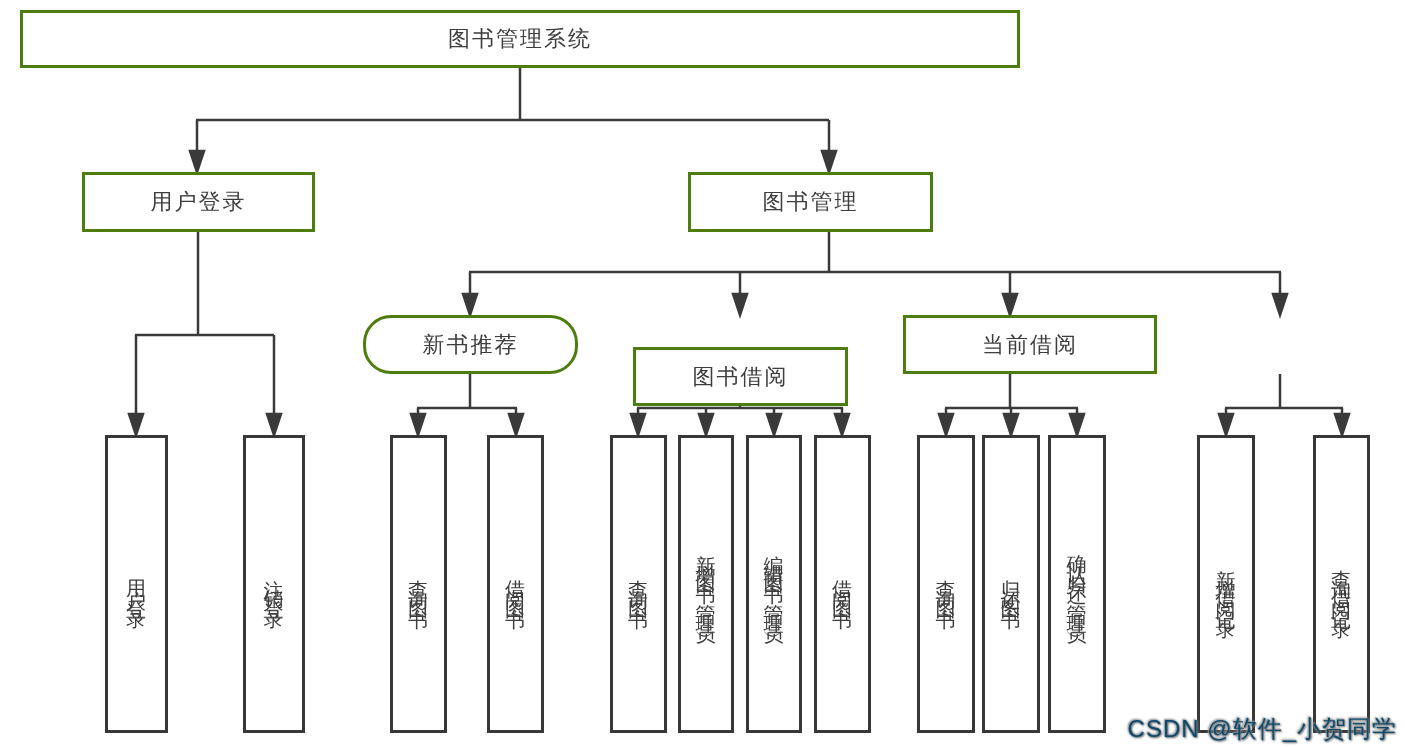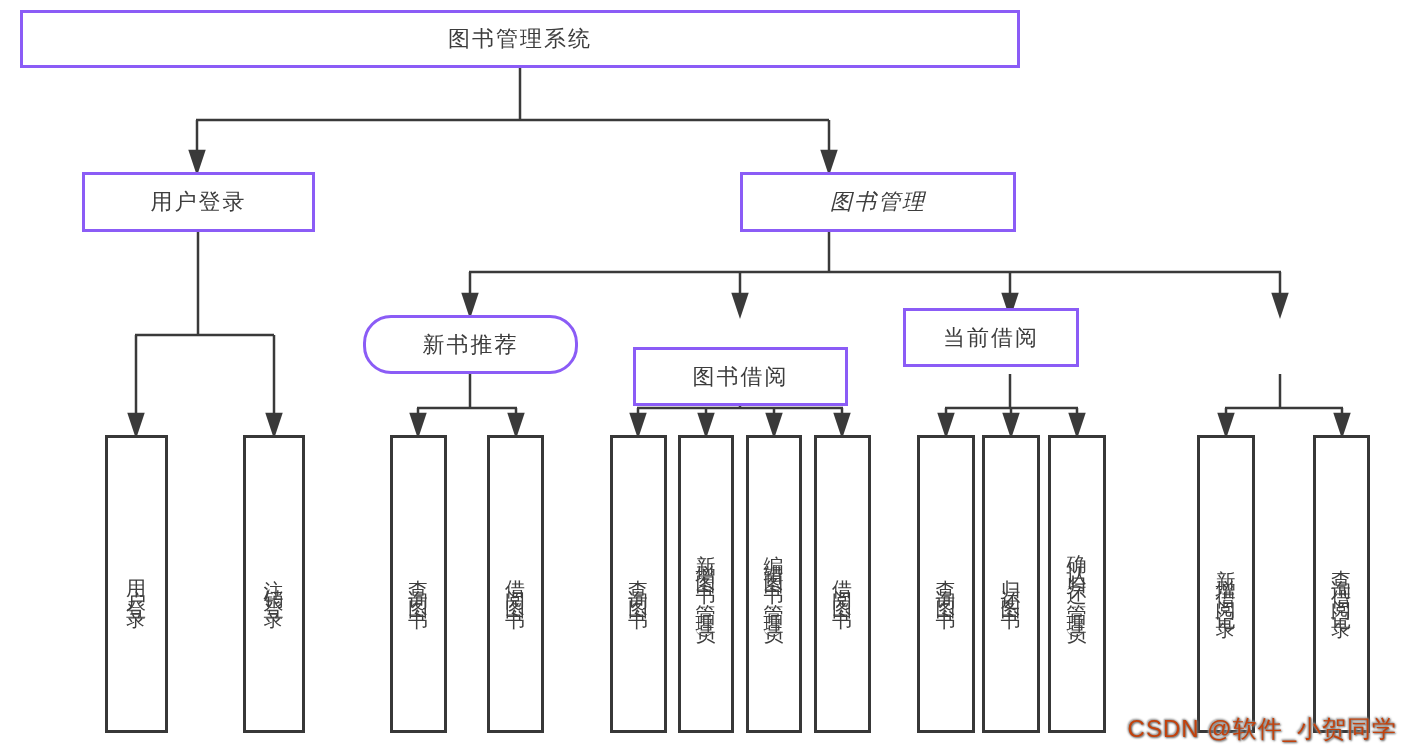--- a/index.html
+++ b/index.html
@@ -8,21 +8,21 @@
     width:1405px;height:747px;
     background:#ffffff;
     font-family:"Liberation Sans","DejaVu Sans",sans-serif;
     overflow:hidden;
   }
   #connectors{position:absolute;left:0;top:0;z-index:1;}
   .hbox{
     position:absolute;z-index:2;
     box-sizing:border-box;
     background:#ffffff;
-    border:3px solid #8b5cf6;
+    border:3px solid #4d7c0f;
     display:flex;align-items:center;justify-content:center;
     color:#3d3d3d;font-size:22px;letter-spacing:2px;
     white-space:nowrap;
   }
   .vbox{
     position:absolute;z-index:2;
     box-sizing:border-box;
     background:#ffffff;
     border:3px solid #383838;
     display:flex;align-items:center;justify-content:center;
@@ -32,21 +32,21 @@
     writing-mode:vertical-rl;
     font-size:20px;
     letter-spacing:10px;
     line-height:1;
     white-space:nowrap;
   }
   #watermark{
     position:absolute;z-index:3;
     right:8px;bottom:2px;
     font-size:24px;letter-spacing:1px;
-    color:#c2410c;
+    color:#0c4a6e;
     text-shadow:1px 1px 2px #6f6f6f,-1px -1px 2px #9a9a9a,0 0 3px #888888;
     white-space:nowrap;
   }
 </style>
 </head>
 <body>
 
 <div id="stage">
 
   <svg id="connectors" width="1405" height="747" viewBox="0 0 1405 747">
@@ -127,31 +127,31 @@
     </g>
   </svg>
 
   <div class="hbox" style="left:20px;top:10px;width:1000px;height:58px;">
     <span>图书管理系统</span>
   </div>
 
   <div class="hbox" style="left:82px;top:172px;width:233px;height:60px;">
     <span>用户登录</span>
   </div>
-  <div class="hbox" style="left:740px;top:172px;width:276px;height:60px;font-style:italic;">
+  <div class="hbox" style="left:688px;top:172px;width:245px;height:60px;">
     <span>图书管理</span>
   </div>
 
   <div class="hbox" style="left:363px;top:315px;width:215px;height:59px;border-radius:28px;">
     <span>新书推荐</span>
   </div>
   <div class="hbox" style="left:633px;top:315px;width:215px;height:59px;margin-top:32px;">
     <span>图书借阅</span>
   </div>
-  <div class="hbox" style="left:903px;top:308px;width:176px;height:59px;">
+  <div class="hbox" style="left:903px;top:315px;width:254px;height:59px;">
     <span>当前借阅</span>
   </div>
 
   <div class="vbox" style="left:105px;top:435px;width:63px;height:298px;">
     <span>用户登录</span>
   </div>
   <div class="vbox" style="left:243px;top:435px;width:62px;height:298px;">
     <span>注销登录</span>
   </div>
 

